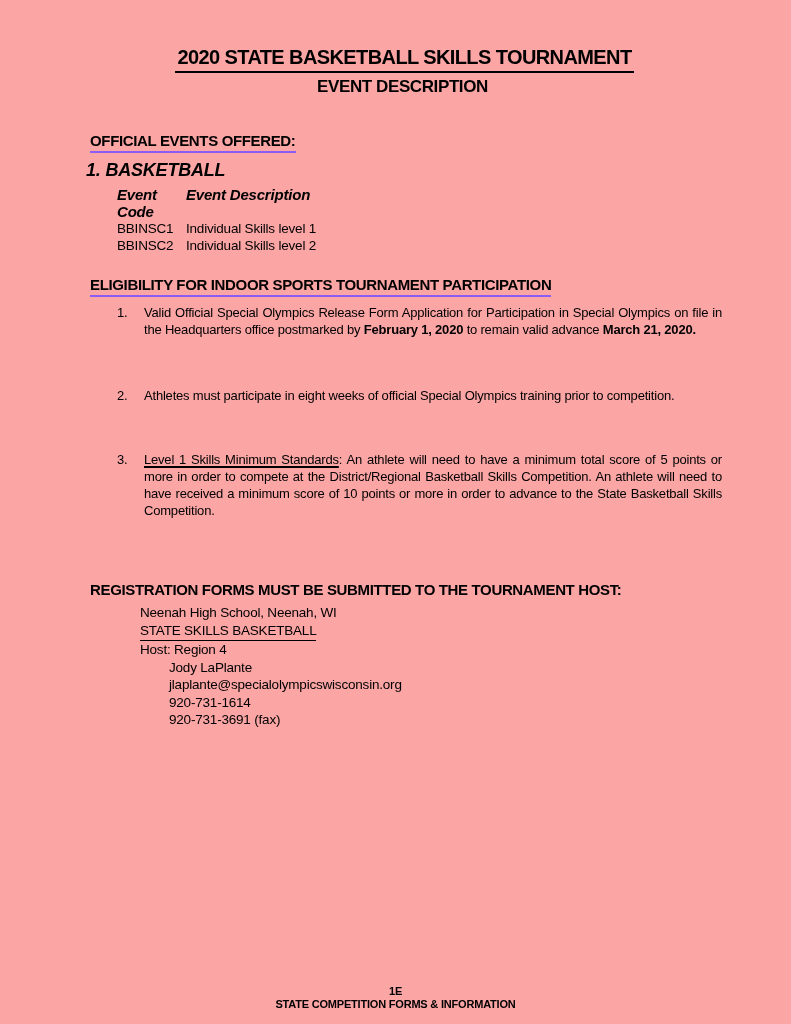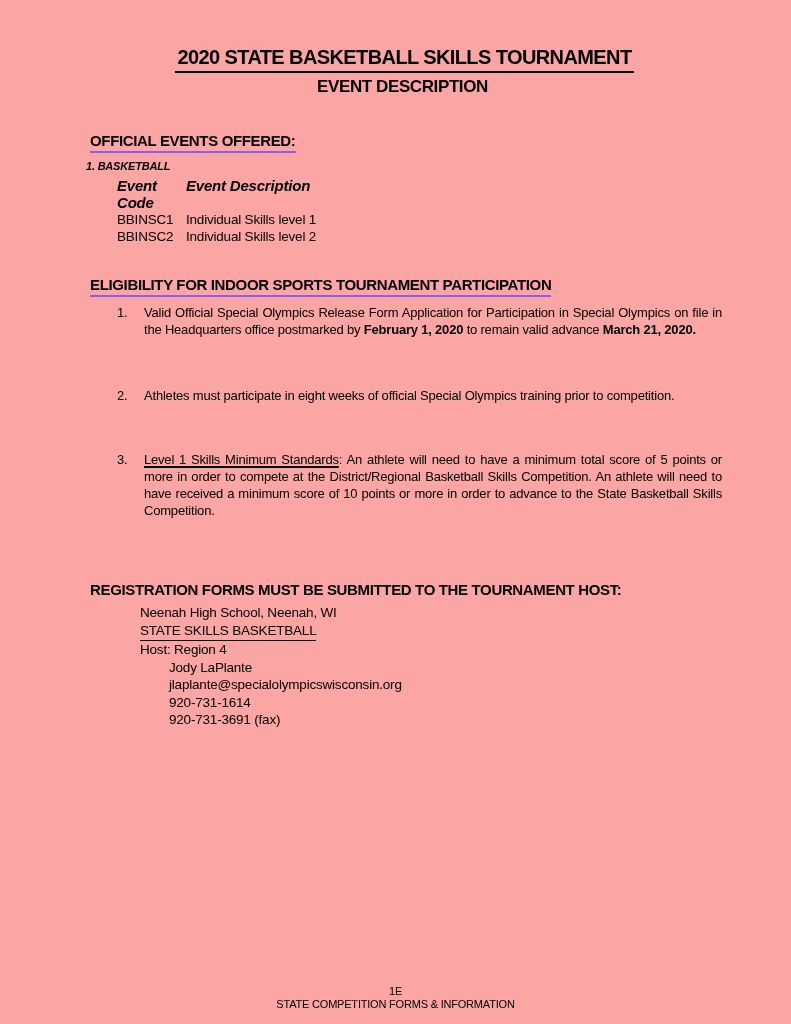--- a/index.html
+++ b/index.html
@@ -51,21 +51,21 @@
     display: inline-block;
     border-bottom: 2px solid #8b5cf6;
     padding-bottom: 2px;
   }
 
   
   .events-section { position: absolute; left: 90px; top: 132px; }
   .sport-heading {
     margin-top: 7px;
     margin-left: -4px;
-    font-size: 11px;
+    font-size: 18px;
     font-weight: bold;
     font-style: italic;
     letter-spacing: -0.2px;
   }
   .event-table { margin-left: 27px; margin-top: 5px; }
   .event-table .hdr-row { display: flex; font-size: 15px; font-weight: bold; font-style: italic; letter-spacing: -0.2px; }
   .event-table .row { display: flex; font-size: 13.5px; letter-spacing: -0.2px; line-height: 17px; }
   .event-table .col-code { width: 69px; }
 
   
@@ -91,21 +91,21 @@
   }
 
   
   .page-footer {
     position: absolute;
     left: 0;
     bottom: 13px;
     width: 100%;
     text-align: center;
     font-size: 11px;
-    font-weight: normal;
+    font-weight: bold;
     letter-spacing: -0.2px;
     line-height: 13px;
   }
 </style>
 </head>
 <body>
 
 <div class="page">
 
   <div class="title-block">

